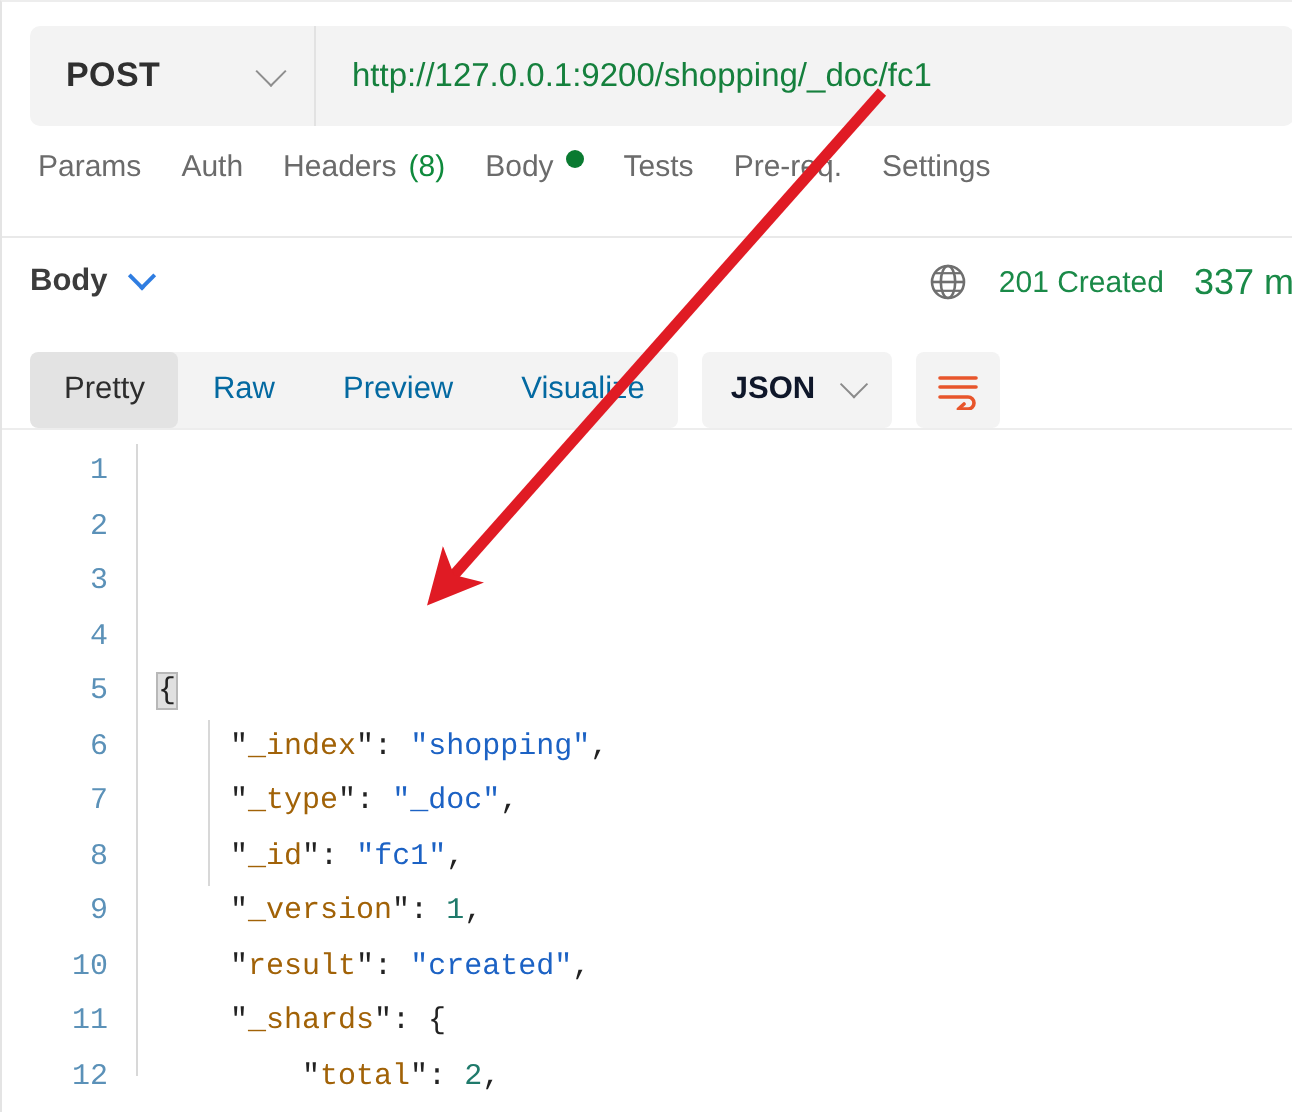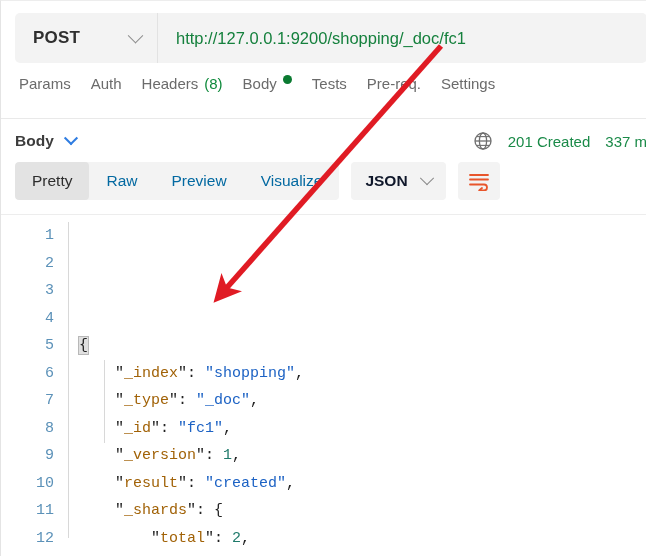--- a/index.html
+++ b/index.html
@@ -139,30 +139,30 @@
     display: flex;
     align-items: center;
     gap: 15px;
     padding-right: 0;
   }
   .globe {
     width: 20px; height: 20px;
     flex: 0 0 20px;
   }
   .status-code { font-size: 15px; color: #1a8a48; white-space: nowrap; }
-  .status-time { font-size: 15px; color: #1a8a48; white-space: nowrap; }
+  .status-time { font-size: 18px; color: #1a8a48; white-space: nowrap; }
 
   
   .view-bar {
     position: absolute;
     left: 0; top: 161px;
     width: 646px;
     height: 52px;
     display: flex;
-    align-items: flex-start;
+    align-items: flex-end;
     padding-left: 14px;
     gap: 12px;
     background: #ffffff;
   }
   .seg {
     display: flex;
     align-items: center;
     height: 38px;
     background: #f3f3f3;
     border-radius: 4px;

